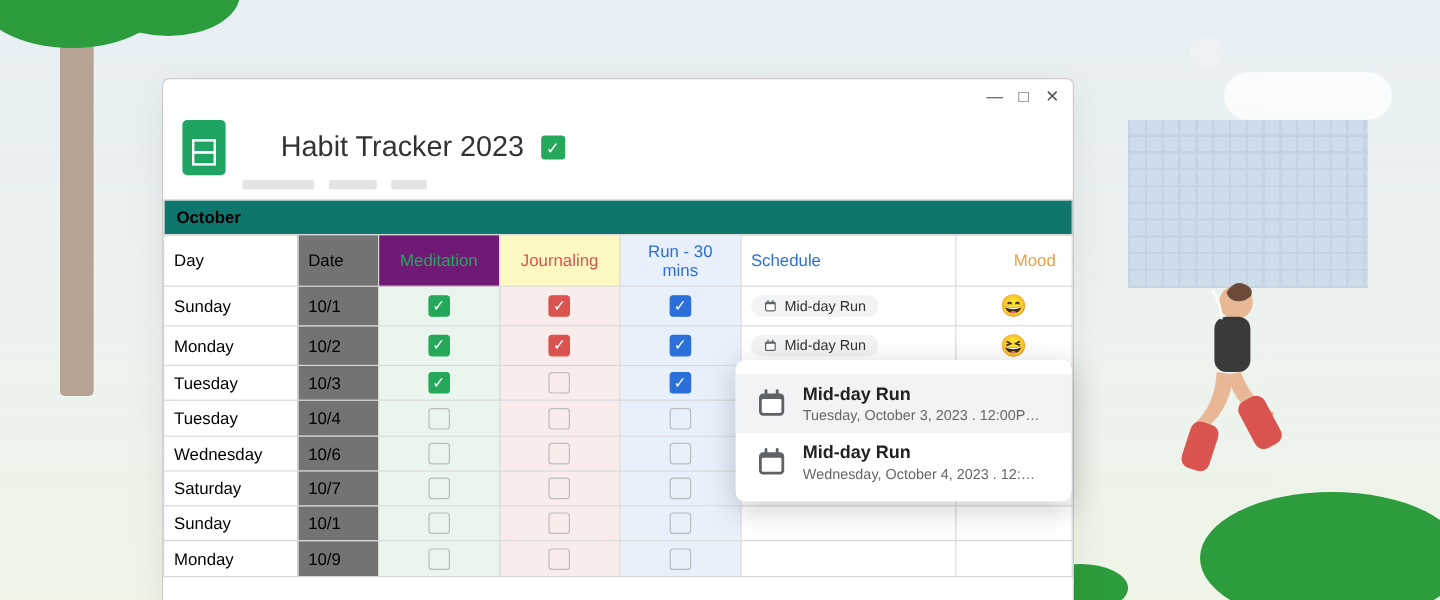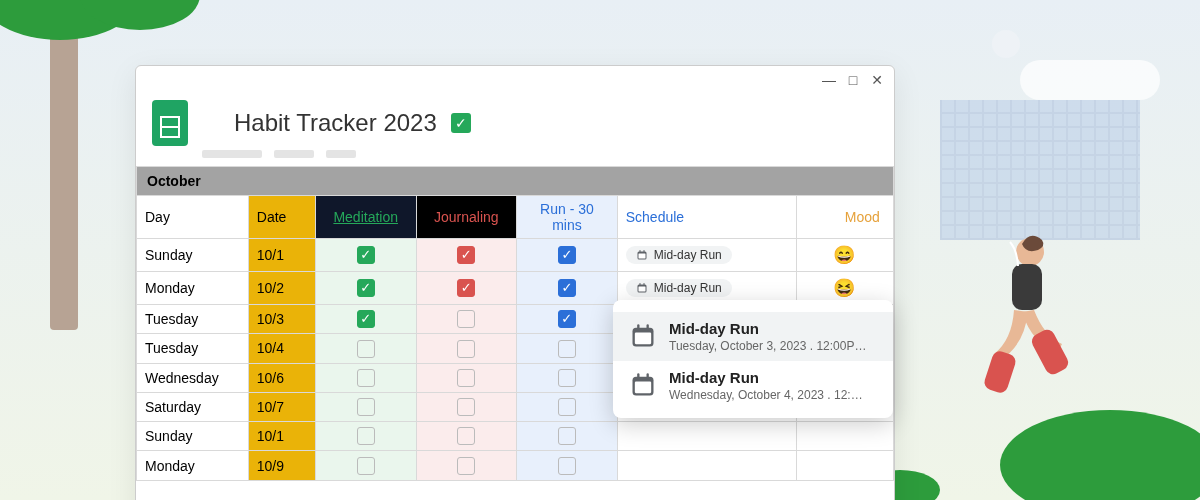--- a/index.html
+++ b/index.html
@@ -40,25 +40,25 @@
 .sheets-icon { width:36px; height:46px; background:#1fa463; border-radius:4px; position:relative; }
 .sheets-icon::after { content:""; position:absolute; left:8px; top:16px; right:8px; bottom:8px; border:2px solid #fff; }
 .sheets-icon::before { content:""; position:absolute; left:8px; right:8px; top:26px; height:2px; background:#fff; box-shadow: 6px -10px 0 -0px #fff inset; }
 .doc-title { font-size:24px; color:#333;margin-left:32px; }
 .title-check { width:20px; height:20px; background:#25a85a; border-radius:3px; display:inline-flex; align-items:center; justify-content:center; color:#fff; font-size:14px; }
 .fake-toolbar { display:flex; gap:12px; padding-left:66px; margin-top:-10px; margin-bottom:8px; }
 .fake-toolbar div { height:8px; background:#e4e4e4; border-radius:2px; }
 .fake-toolbar div:nth-child(1){width:60px;} .fake-toolbar div:nth-child(2){width:40px;} .fake-toolbar div:nth-child(3){width:30px;}
 
 table { width:100%; border-collapse: collapse; font-size:14px; }
-.month-row td { background:#a3a3a3; font-weight:bold; padding:6px 10px; border:1px solid #d9d9d9; }
+.month-row td { background:#0f766e; font-weight:bold; padding:6px 10px; border:1px solid #d9d9d9; }
 th, td { border:1px solid #d9d9d9; padding:5px 8px; text-align:left; height:28px; }
 th { font-weight:normal; }
-.col-day{width:100px;} .col-date{width:60px; background:#eab308;} .col-hab{width:90px;text-align:center;} .col-sched{width:160px;} .col-mood{width:70px;text-align:center;}
-.h-med{color:#25a85a;background:#0f172a;text-decoration:underline;} .h-jrn{color:#d9534f;background:#000000;} .h-run{color:#2b6fd8;background:#e8f0fc;} .h-sch{color:#2b6fd8;} .h-mood{color:#e6a23c;padding-left:43px;}
+.col-day{width:100px;} .col-date{width:60px; background:#737373;} .col-hab{width:90px;text-align:center;} .col-sched{width:160px;} .col-mood{width:70px;text-align:center;}
+.h-med{color:#25a85a;background:#701a75;} .h-jrn{color:#d9534f;background:#fef9c3;} .h-run{color:#2b6fd8;background:#e8f0fc;} .h-sch{color:#2b6fd8;} .h-mood{color:#e6a23c;padding-left:43px;}
 .cell-med{background:#eaf6ed;} .cell-jrn{background:#fbecec;} .cell-run{background:#e8f0fc;}
 .chk { display:inline-block; width:18px; height:18px; border:1px solid #bbb; border-radius:3px; vertical-align:middle; text-align:center; line-height:16px; font-size:13px; color:#fff; }
 .chk.on.green{background:#25a85a;border-color:#25a85a;} .chk.on.red{background:#d9534f;border-color:#d9534f;} .chk.on.blue{background:#2b6fd8;border-color:#2b6fd8;}
 .chip { display:inline-flex; align-items:center; gap:6px; background:#f1f3f4; border-radius:12px; padding:2px 10px; font-size:12px; color:#333; }
 .chip .cal-mini { width:12px; height:12px; }
 .mood { font-size:18px; }
 .active-cell { border:2px solid #2b6fd8 !important; padding:4px 7px; }
 .active-cell input { border:none; outline:none; font-size:14px; width:100%; font-family:inherit; }
 
 .popup {

